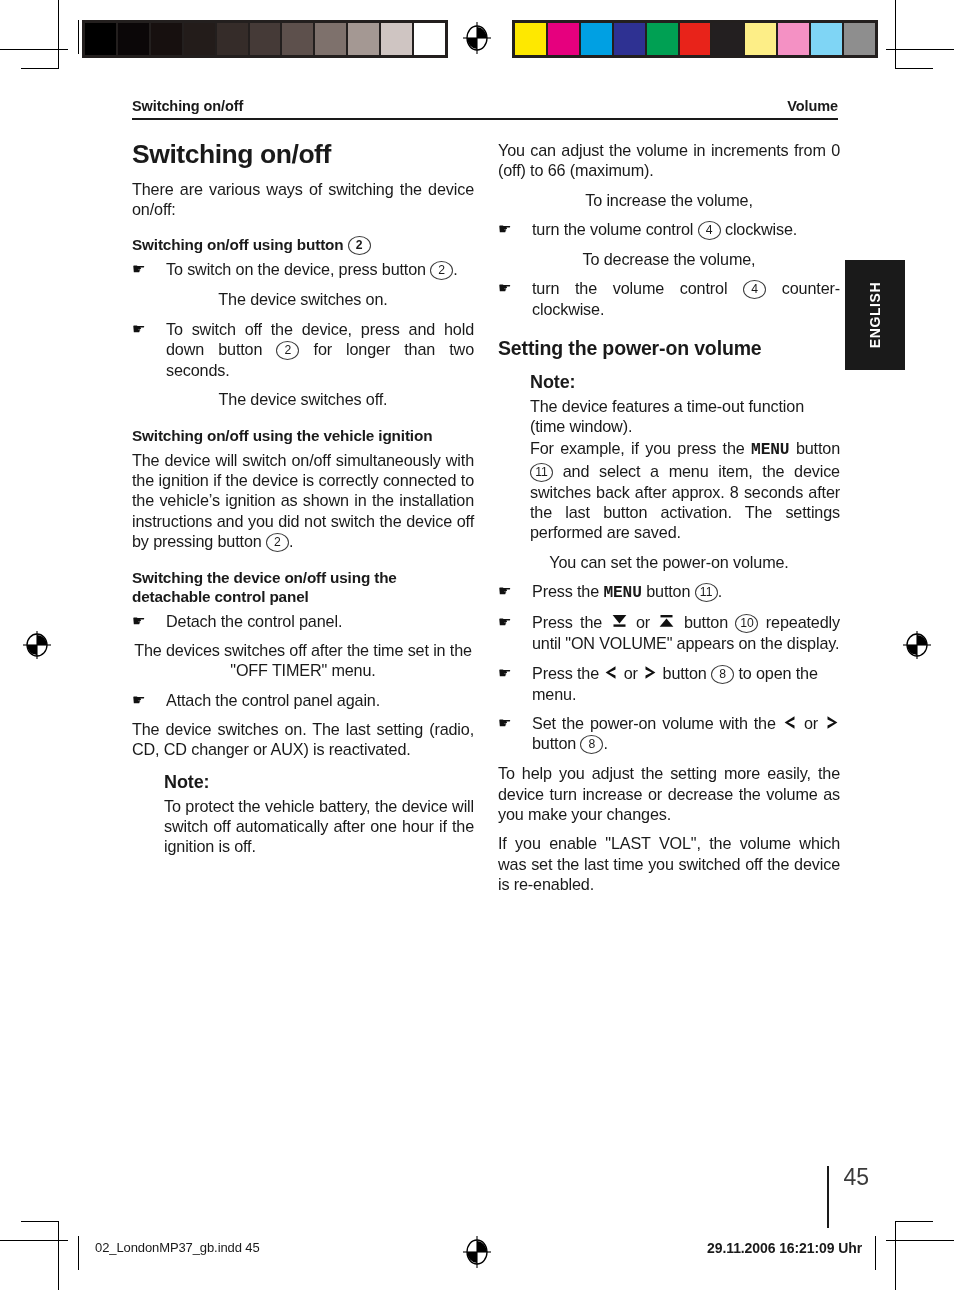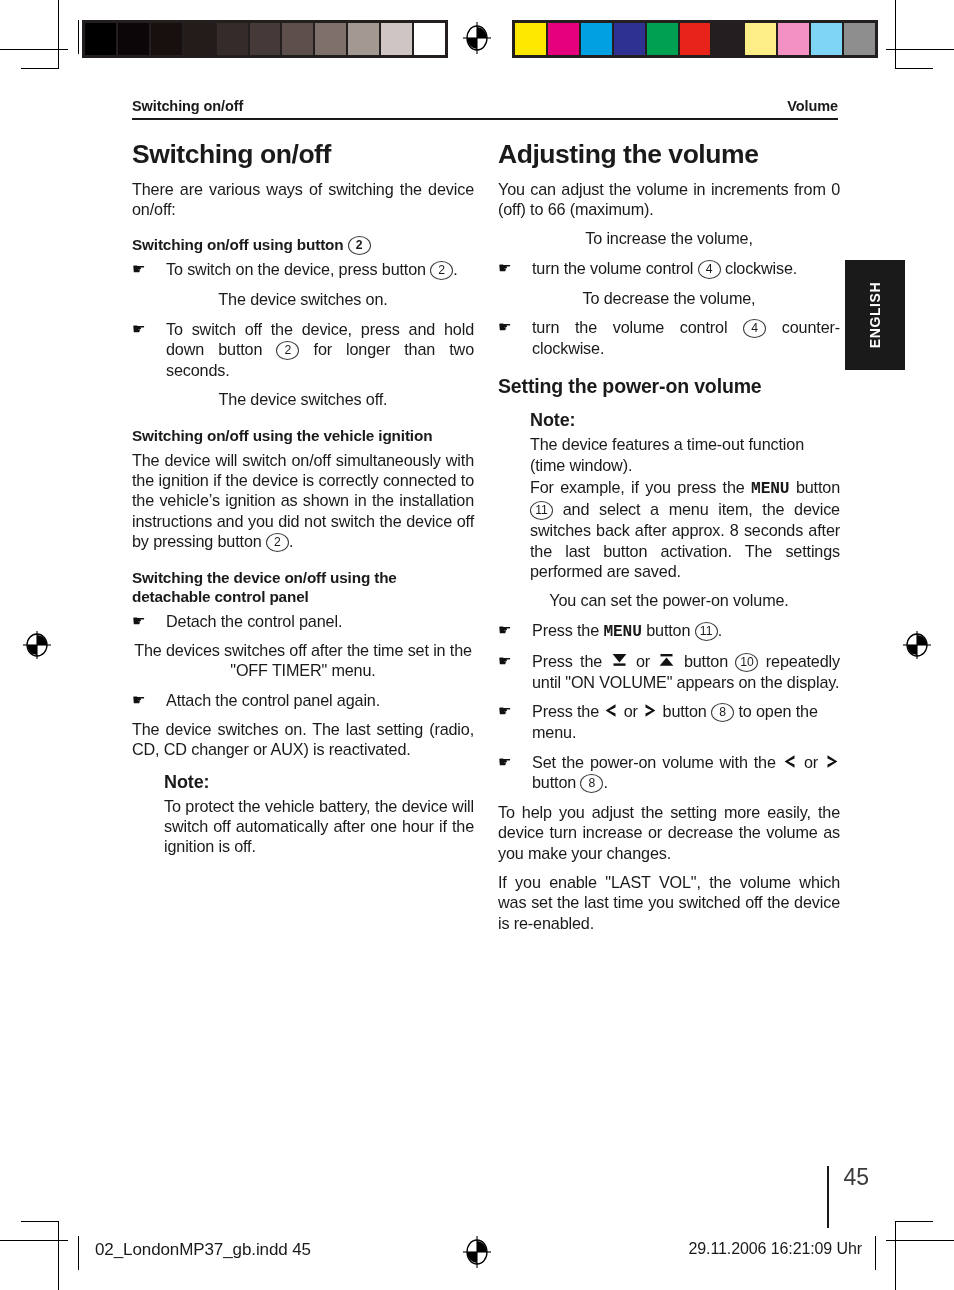--- a/index.html
+++ b/index.html
@@ -203,31 +203,32 @@
   .pagenum {
     font-size: 23px;
     color: #3b3b3b;
     line-height: 1;
   }
 
   
   .footer-left {
     position: absolute;
     left: 95px; top: 1240px;
-    font-size: 17px;
+    font-size: 13px;
     color: #1a1a1a;
     letter-spacing: -0.1px;
   }
   .footer-right {
     position: absolute;
     right: 92px; top: 1240px;
-    font-size: 16px;
+    font-size: 14px;
     color: #1a1a1a;
     letter-spacing: -0.1px;
     text-align: left;
+    font-weight: bold;
   }
   .centermark-bottom {
     position: absolute;
     left: 462px; top: 1235px;
     width: 30px; height: 34px;
   }
 </style>
 </head>
 <body>
 
@@ -360,21 +361,20 @@
 
   <div class="note">
     <div class="note-title">Note:</div>
     <p>To protect the vehicle battery, the device will switch off automatically after one hour if the ignition is off.</p>
   </div>
 
 </div>
 
 <div class="col right">
 
-  <h1 class="sec">Adjusting the volume</h1>
 
   <p class="body">You can adjust the volume in increments from 0 (off) to 66 (maximum).</p>
 
   <p class="body nojust">To increase the volume,</p>
 
   <div class="step">
     <span class="hand">☛</span>
     <span class="txt nojust"><span>turn the volume control</span> <span class="cnum">4</span> <span>clockwise.</span></span>
   </div>
 

